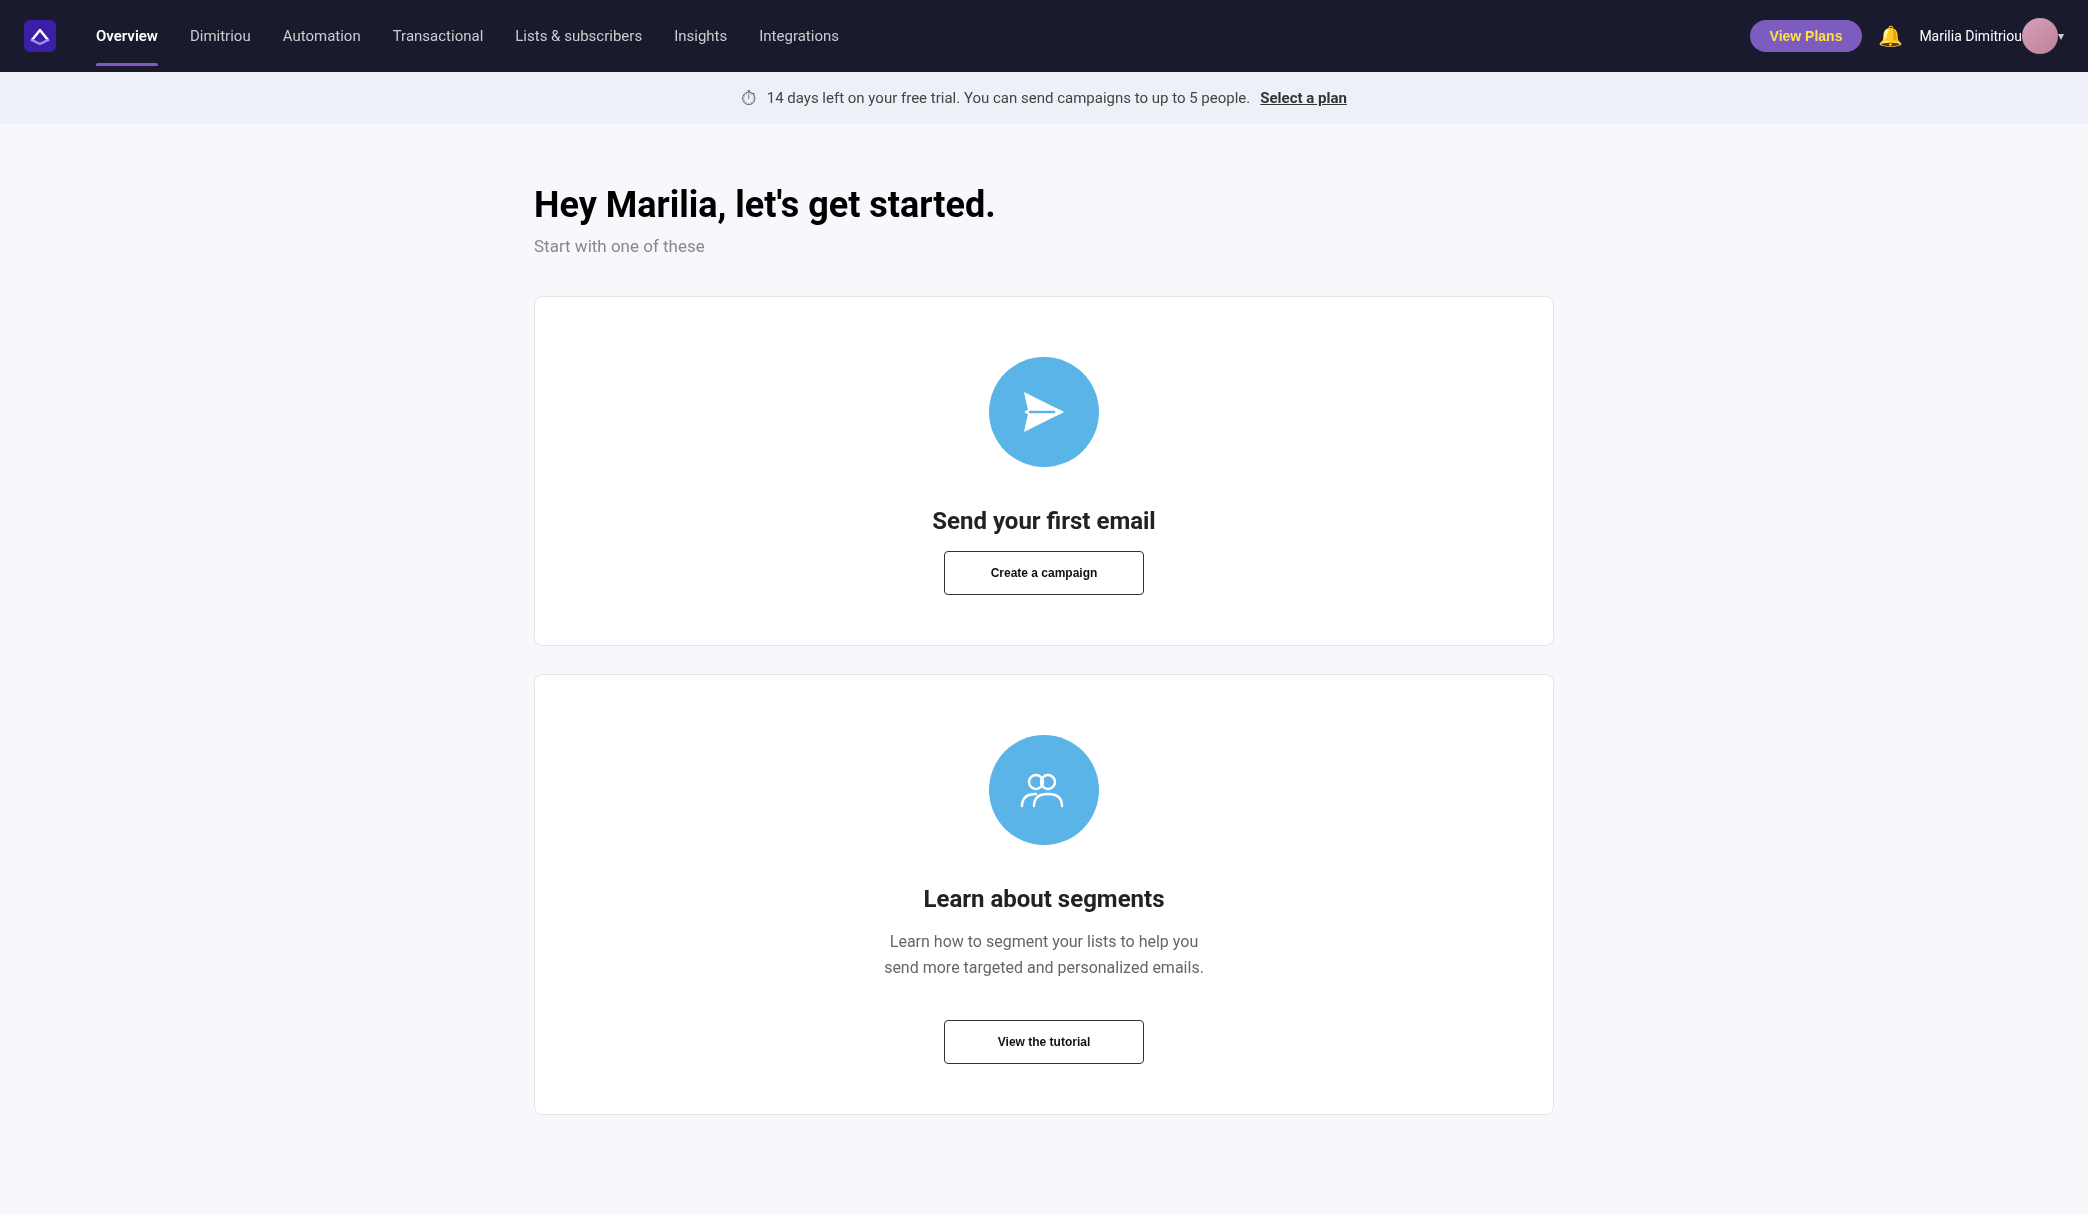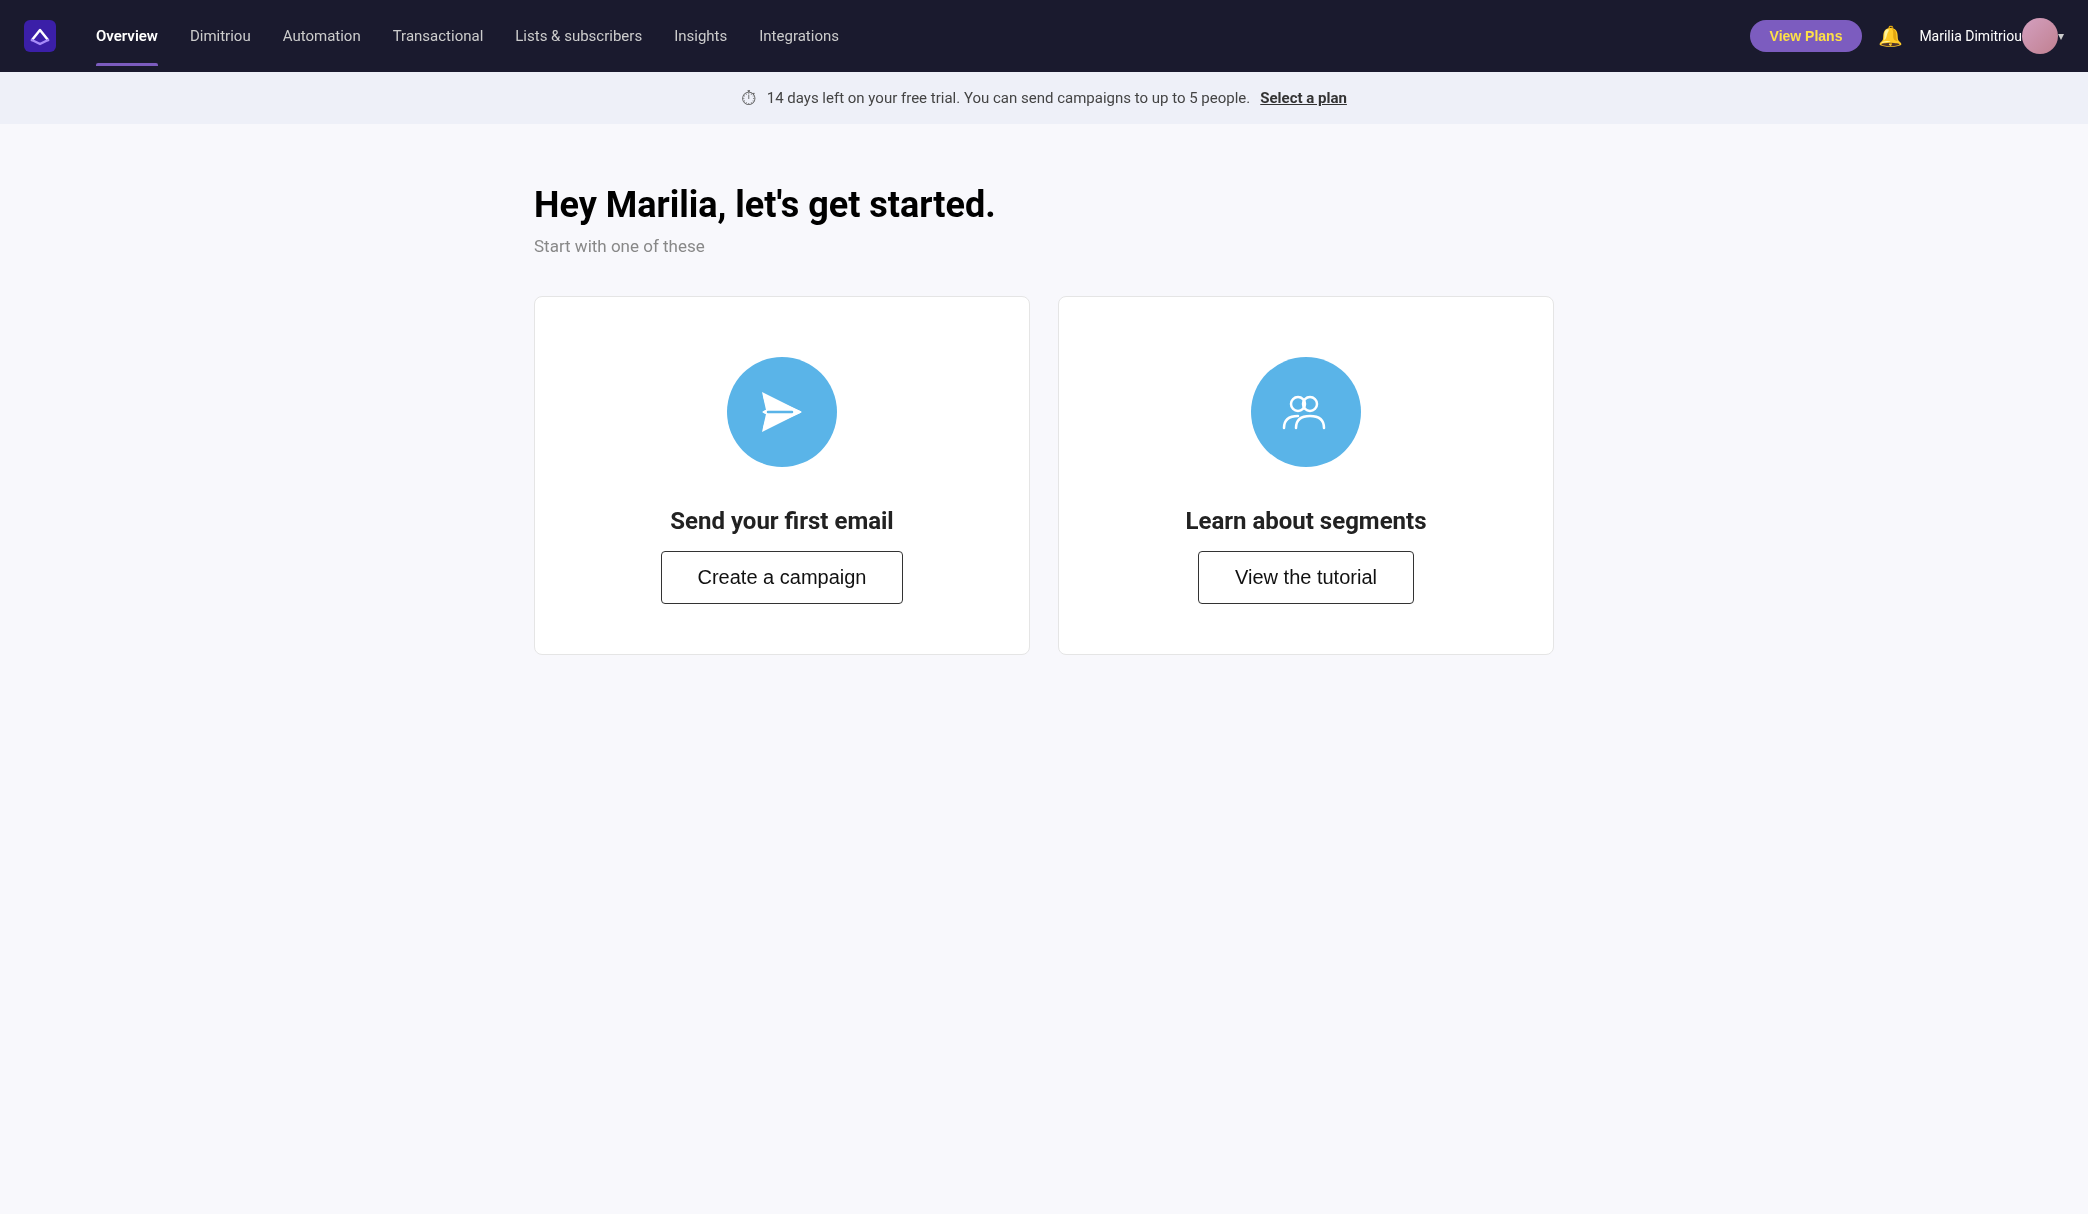--- a/index.html
+++ b/index.html
@@ -122,20 +122,21 @@
     .greeting-subtitle {
       font-size: 17px;
       color: #888;
       margin-bottom: 40px;
     }
 
     
     .cards-row {
       display: flex;
       gap: 28px;
+      flex-direction: column;
     }
     .card {
       flex: 1;
       background: #fff;
       border: 1px solid #e5e5e5;
       border-radius: 8px;
       display: flex;
       flex-direction: column;
       align-items: center;
       padding: 60px 40px 50px;
@@ -169,22 +170,22 @@
       font-size: 16px;
       color: #666;
       line-height: 1.6;
       margin-bottom: 40px;
       max-width: 320px;
     }
     .card-btn {
       border: 1.5px solid #333;
       background: transparent;
       color: #111;
-      font-size: 20px;
-      font-weight: 400;
+      font-size: 12px;
+      font-weight: 700;
       padding: 14px 36px;
       border-radius: 4px;
       cursor: pointer;
       min-width: 200px;
     }
   </style>
 </head>
 <body>
 
 <nav class="navbar">
@@ -244,17 +245,18 @@
         <svg viewBox="0 0 52 52" stroke-linecap="round" stroke-linejoin="round">
 
           <circle cx="18" cy="18" r="7" fill="none" stroke="white" stroke-width="2.5"></circle>
           <path d="M4 42 Q4 30 18 30" fill="none" stroke="white" stroke-width="2.5"></path>
 
           <circle cx="30" cy="18" r="7" fill="none" stroke="white" stroke-width="2.5"></circle>
           <path d="M16 42 Q16 30 30 30 Q44 30 44 42" fill="none" stroke="white" stroke-width="2.5"></path>
         </svg>
       </div>
       <h2 class="card-title">Learn about segments</h2>
+      <p class="card-desc">Learn how to segment your lists to help you send more targeted and personalized emails.</p>
       <button class="card-btn">View the tutorial</button>
     </div>
 
   </div>
 </div>
 
 </body></html>

